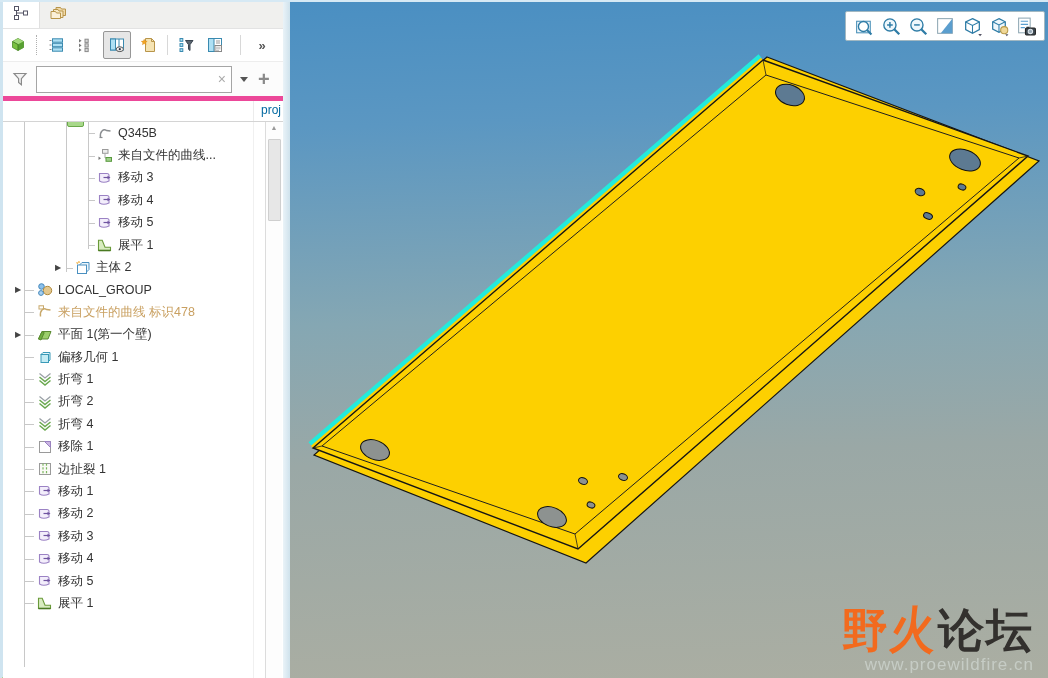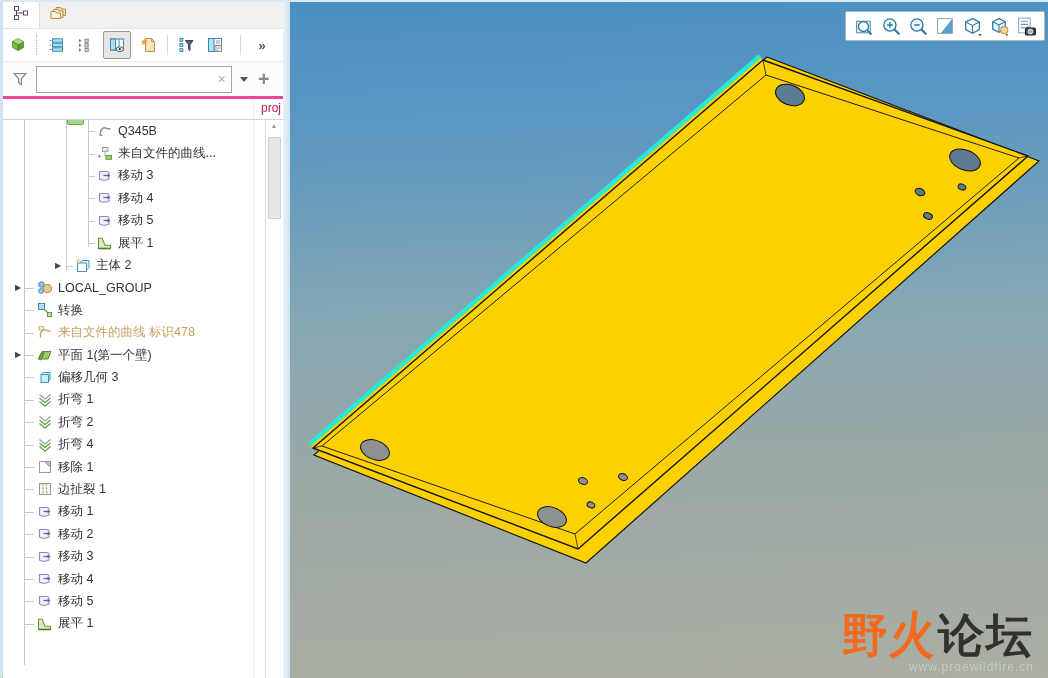--- a/index.html
+++ b/index.html
@@ -20,22 +20,22 @@
   .overflow-btn{font-size:13px;font-weight:bold;color:#555;padding:0 3px;}
   .spacer{flex:1;}
   .filter-row{height:34px;display:flex;align-items:center;padding:0 6px;gap:5px;background:#fcfcfc;}
   .search-box{position:relative;width:196px;height:27px;border:1px solid #a5a5a5;background:#fff;
               display:flex;align-items:center;box-sizing:border-box;}
   .search-box input{border:none;outline:none;flex:1;height:100%;padding:0 4px;font-size:12px;background:transparent;}
   .clear-x{color:#aaa;font-size:14px;padding:0 5px;cursor:pointer;}
   .drop-caret{width:0;height:0;border-left:4px solid transparent;border-right:4px solid transparent;
               border-top:5px solid #555;margin:0 3px;cursor:pointer;}
   .plus-btn{color:#8a8a8a;font-size:20px;font-weight:bold;line-height:1;cursor:pointer;padding:0 2px;}
-  .header-row{position:relative;height:20px;border-top:3px solid #ec4899;border-bottom:1px solid #d4d4d4;
-              background:#fff;font-size:12px;color:#be185d;overflow:hidden;}
+  .header-row{position:relative;height:20px;border-top:5px solid #ec4899;border-bottom:1px solid #d4d4d4;
+              background:#fff;font-size:12px;color:#0369a1;overflow:hidden;}
   .header-row .colname{position:absolute;left:258px;top:2px;}
   .header-row .coldiv{position:absolute;left:250px;top:0;bottom:0;border-left:1px solid #ececec;}
   
   .tree-area{position:relative;height:558px;overflow:hidden;background:#fff;font-size:12.5px;color:#333;}
   .vline{position:absolute;width:0;border-left:1px solid #c8c8c8;}
   .coldiv2{position:absolute;left:250px;top:0;bottom:0;border-left:1px solid #f0f0f0;}
   .green-frag{position:absolute;left:64px;top:-3px;width:15px;height:6px;background:#a8d88a;
               border:1px solid #6aa84a;border-radius:2px;}
   .trow{position:relative;height:22.4px;display:flex;align-items:center;white-space:nowrap;cursor:default;}
   .trow::before{content:'';position:absolute;top:50%;height:0;border-top:1px solid #c8c8c8;}
@@ -63,21 +63,21 @@
   .part-svg{position:absolute;left:0;top:0;}
   .gfx-toolbar{position:absolute;top:9px;right:3px;height:30px;background:#fff;border:1px solid #a2b8c2;
                border-radius:2px;display:flex;align-items:center;gap:5px;padding:2px 7px;box-sizing:border-box;}
   .gbtn{width:22px;height:22px;display:flex;align-items:center;justify-content:center;cursor:pointer;}
   
   .watermark{position:absolute;right:14px;bottom:6px;text-align:right;line-height:1.05;pointer-events:none;}
   .wm-line1{font-weight:bold;font-size:46px;letter-spacing:2px;}
   .wm-orange{color:#f26a1e;}
   .wm-flame{color:#f26a1e;display:inline-block;transform:skewX(-6deg) scaleY(1.08);}
   .wm-dark{color:#33312e;}
-  .wm-url{font-size:12px;color:#c6ccc5;letter-spacing:1px;margin-top:2px;}
+  .wm-url{font-size:17px;color:#c6ccc5;letter-spacing:1px;margin-top:2px;}
 </style>
 </head>
 <body>
 
 <div class="window">
 
   <div class="left-panel">
 
     <div class="tab-row">
       <div class="tab active">
@@ -276,30 +276,20 @@
             <span class="arrow">▶</span>
             <span class="ticon">
               <svg width="16" height="16" viewBox="0 0 16 16">
                 <circle cx="4.5" cy="4.5" r="2.8" fill="#8cc0ea" stroke="#4488bb"></circle>
                 <circle cx="10.5" cy="8.5" r="4.2" fill="#e4c88e" stroke="#b08a3e"></circle>
                 <circle cx="4" cy="11" r="2.4" fill="#a8d0f0" stroke="#4488bb"></circle>
               </svg>
             </span>
             <span class="tlabel">LOCAL_GROUP</span>
           </div>
-          <div class="trow lvl1">
-            <span class="ticon">
-              <svg width="16" height="16" viewBox="0 0 16 16">
-                <rect x="1.5" y="1.5" width="6" height="6" fill="#aee0f0" stroke="#3a8ab0"></rect>
-                <path d="M7.5 7.5 l3 3" stroke="#5a9a3a" stroke-width="1.2"></path>
-                <rect x="10.5" y="10.5" width="4" height="4" fill="#bfe8a8" stroke="#5a9a3a"></rect>
-              </svg>
-            </span>
-            <span class="tlabel">转换</span>
-          </div>
           <div class="trow lvl1 sup">
             <span class="ticon">
               <svg width="16" height="16" viewBox="0 0 16 16">
                 <path d="M3.5 12.5 C2.5 6.5 6.5 3.5 9.5 5.5 L13.5 6" fill="none" stroke="#c8a86a" stroke-width="1.4"></path>
                 <rect x="2" y="1.8" width="4.5" height="3.2" fill="none" stroke="#c8a86a"></rect>
               </svg>
             </span>
             <span class="tlabel">来自文件的曲线 标识478</span>
           </div>
           <div class="trow lvl1">
@@ -312,21 +302,21 @@
             </span>
             <span class="tlabel">平面 1(第一个壁)</span>
           </div>
           <div class="trow lvl1">
             <span class="ticon">
               <svg width="16" height="16" viewBox="0 0 16 16">
                 <path d="M4 5.5 l2 -2 h7 v7.5 l-2 2" fill="#e4f6fa" stroke="#3a9ab8"></path>
                 <rect x="4" y="5.5" width="7.5" height="8" fill="#c4ecf4" stroke="#3a9ab8"></rect>
               </svg>
             </span>
-            <span class="tlabel">偏移几何 3</span>
+            <span class="tlabel">偏移几何 1</span>
           </div>
           <div class="trow lvl1">
             <span class="ticon">
               <svg width="16" height="16" viewBox="0 0 16 16">
                 <path d="M2.5 2.5 l5.5 4.5 5.5 -4.5" fill="none" stroke="#9aa0a6" stroke-width="1.3"></path>
                 <path d="M2.5 6 l5.5 4.5 5.5 -4.5" fill="none" stroke="#6aa84f" stroke-width="1.5"></path>
                 <path d="M2.5 9.5 l5.5 4.5 5.5 -4.5" fill="none" stroke="#6aa84f" stroke-width="1.5"></path>
               </svg>
             </span>
             <span class="tlabel">折弯 1</span>

